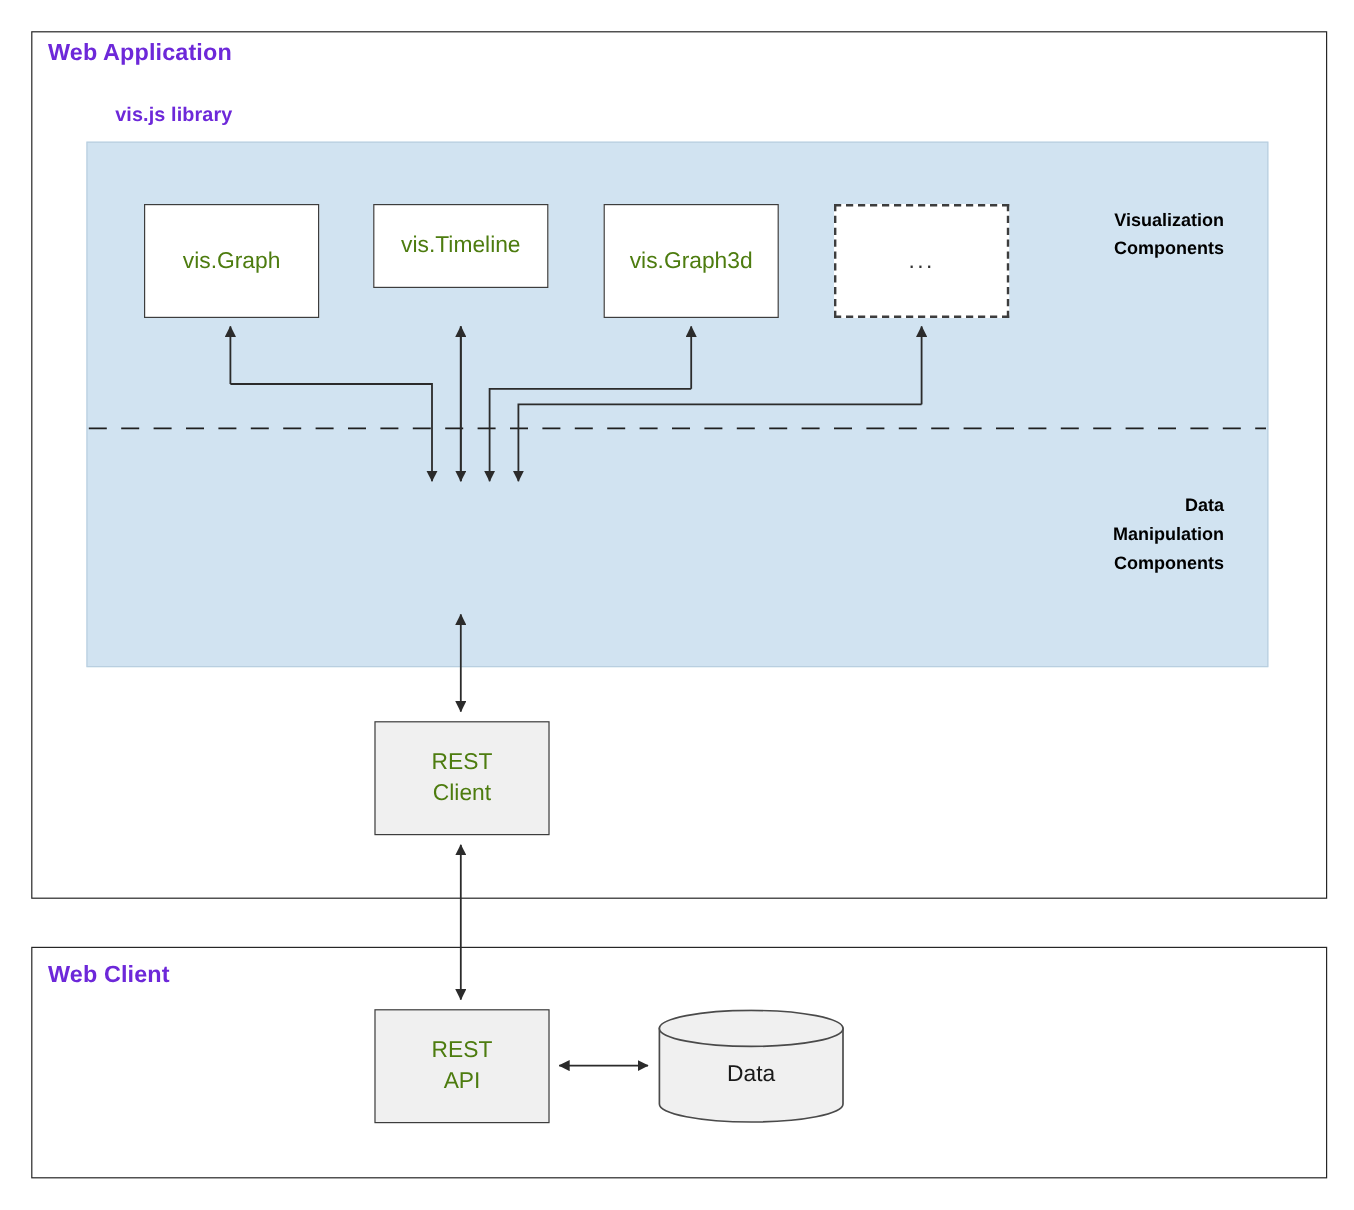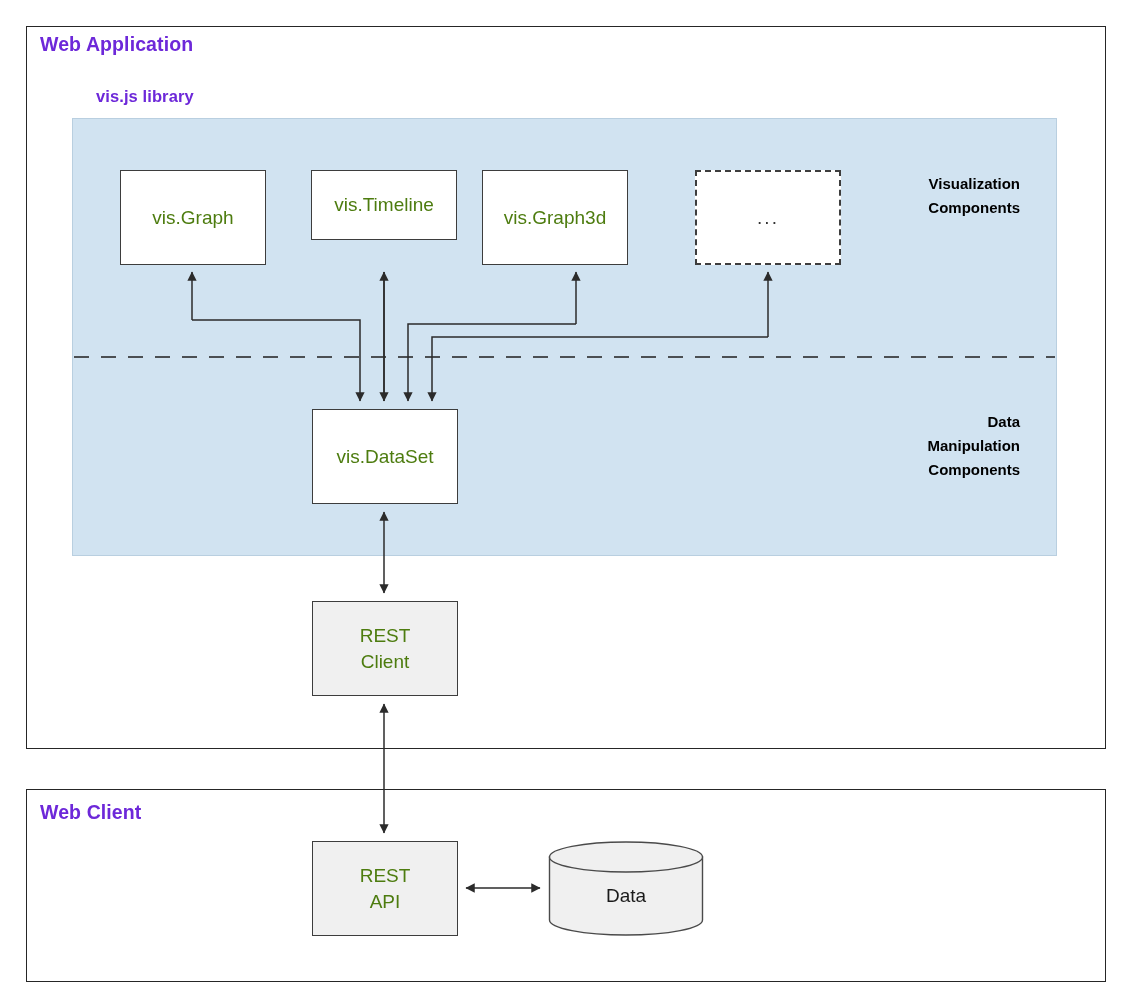--- a/index.html
+++ b/index.html
@@ -121,25 +121,24 @@
 Components</div>
 
   <div class="panel-label" style="left:780px; top:410px; width:240px;">Data
 Manipulation
 Components</div>
 
   <div class="node node-white" style="left:120px; top:170px; width:146px; height:95px;">vis.Graph</div>
 
   <div class="node node-white" style="left:311px; top:170px; width:146px; height:70px;">vis.Timeline</div>
 
-  <div class="node node-white" style="left:482px; top:170px; width:146px; height:95px;">vis.Graph3d</div>
+  <div class="node node-white" style="left:503px; top:170px; width:146px; height:95px;">vis.Graph3d</div>
 
   <div class="node node-dashed" style="left:695px; top:170px; width:146px; height:95px;">...</div>
 
-  <div class="node node-white" style="left:312px; top:409px; width:146px; height:95px;">vis.DataSet</div>
 
   <div class="node node-gray" style="left:312px; top:601px; width:146px; height:95px;">REST
 Client</div>
 
   <div class="frame" style="left:26px; top:789px; width:1080px; height:193px;"></div>
   <div class="frame-title" style="left:40px; top:801px;">Web Client</div>
 
   <div class="node node-gray" style="left:312px; top:841px; width:146px; height:95px;">REST
 API</div>
 

